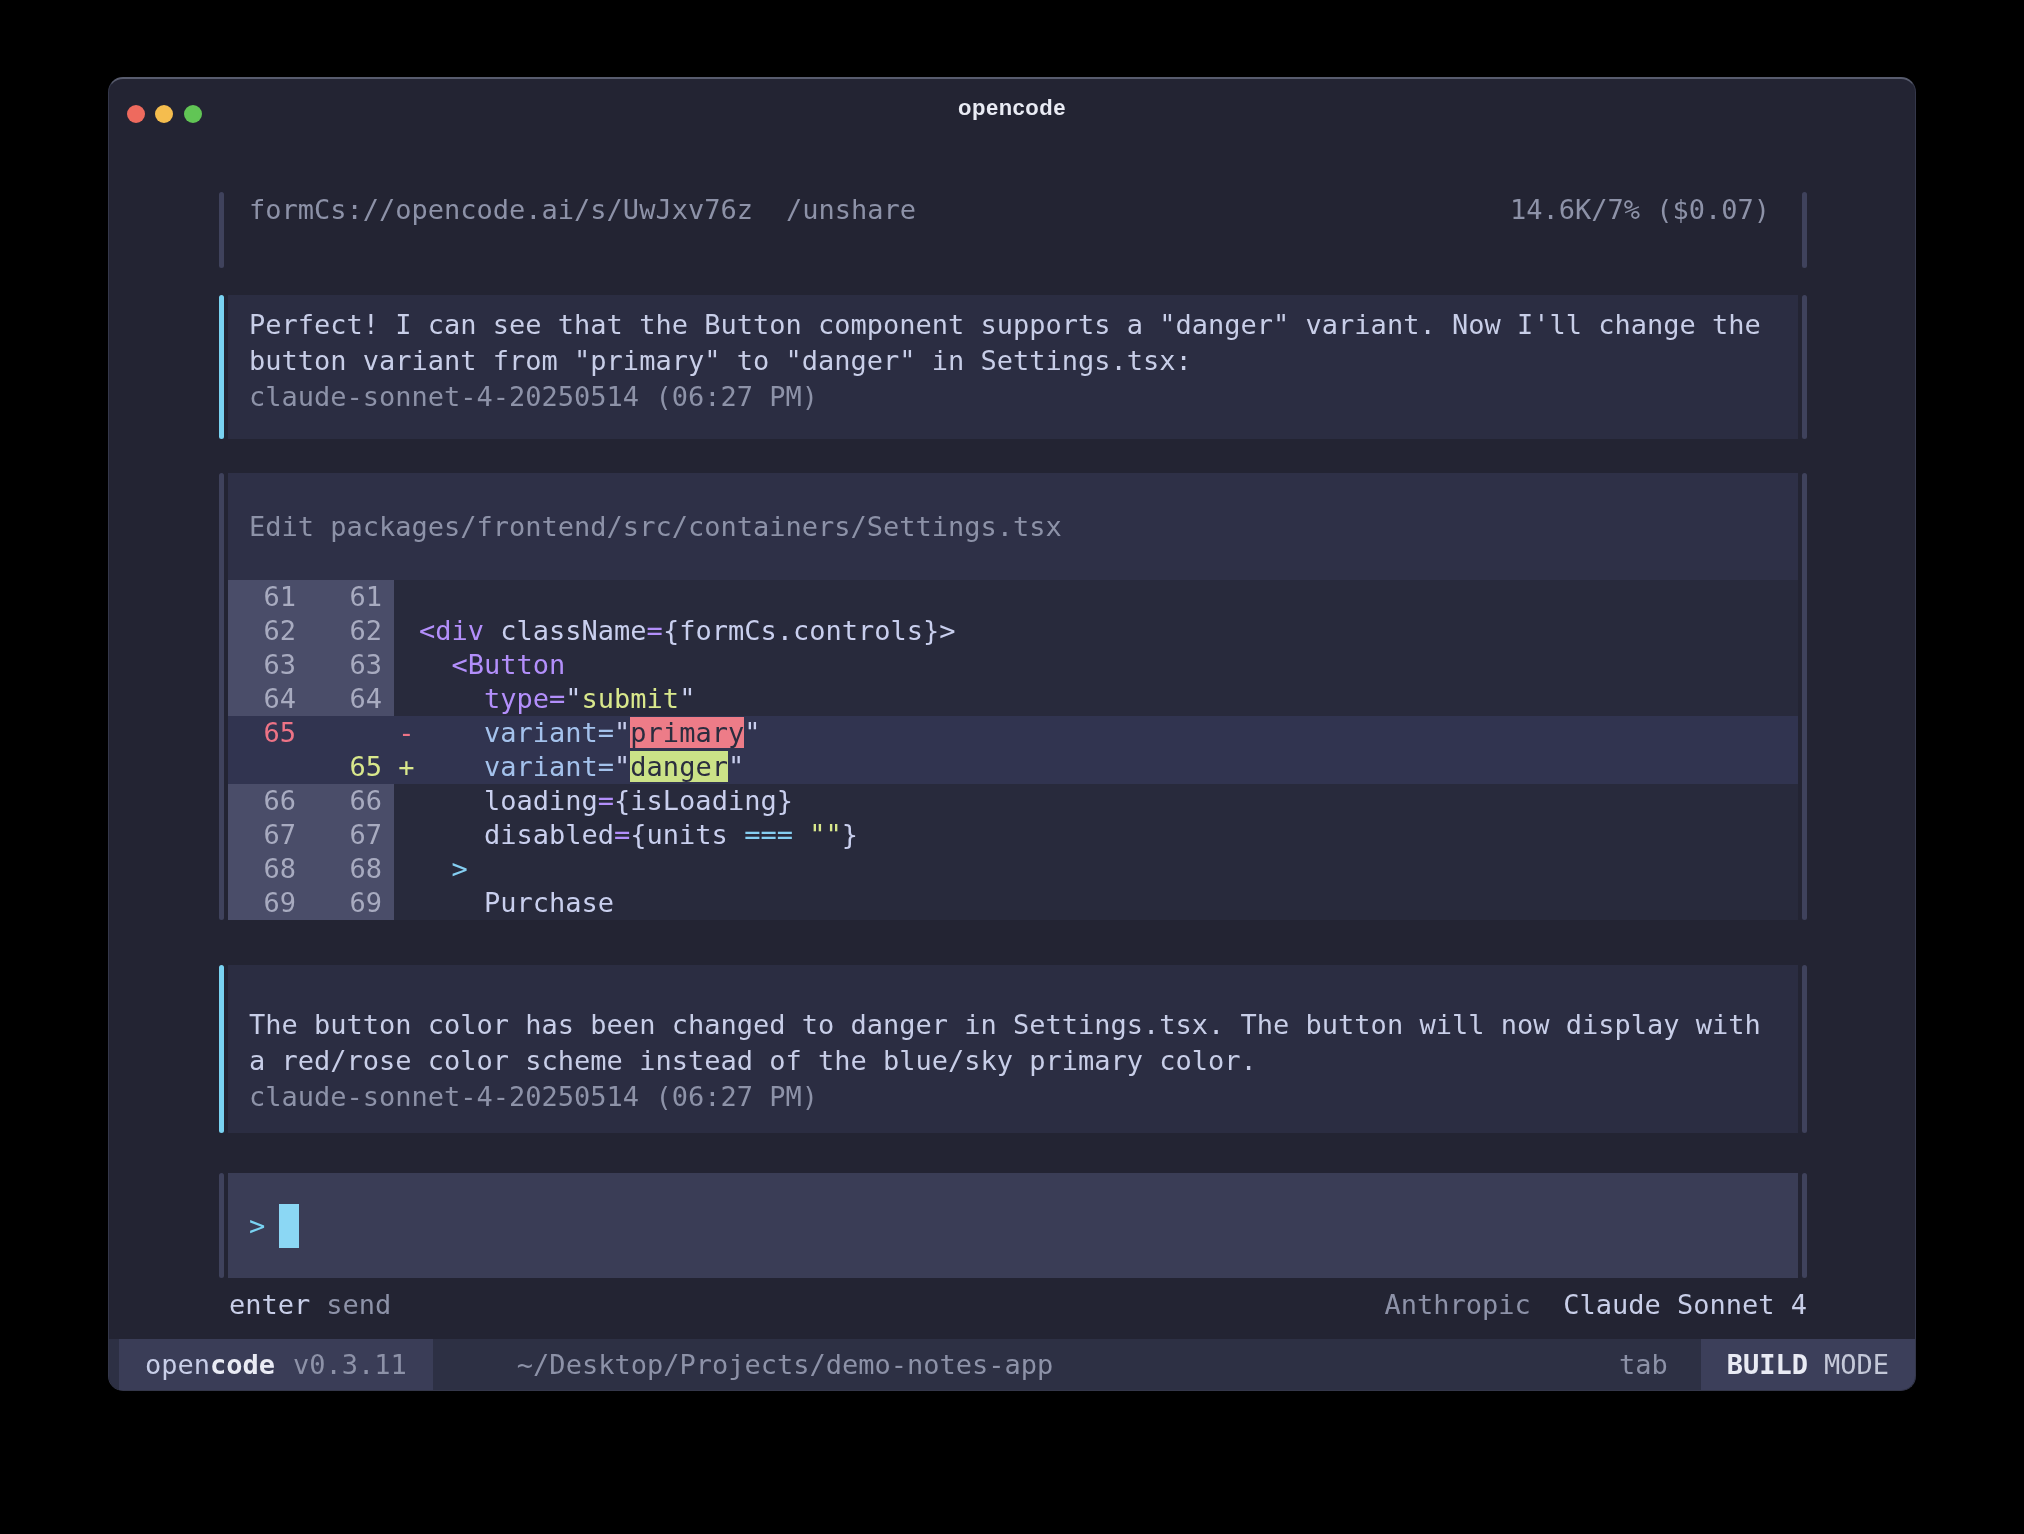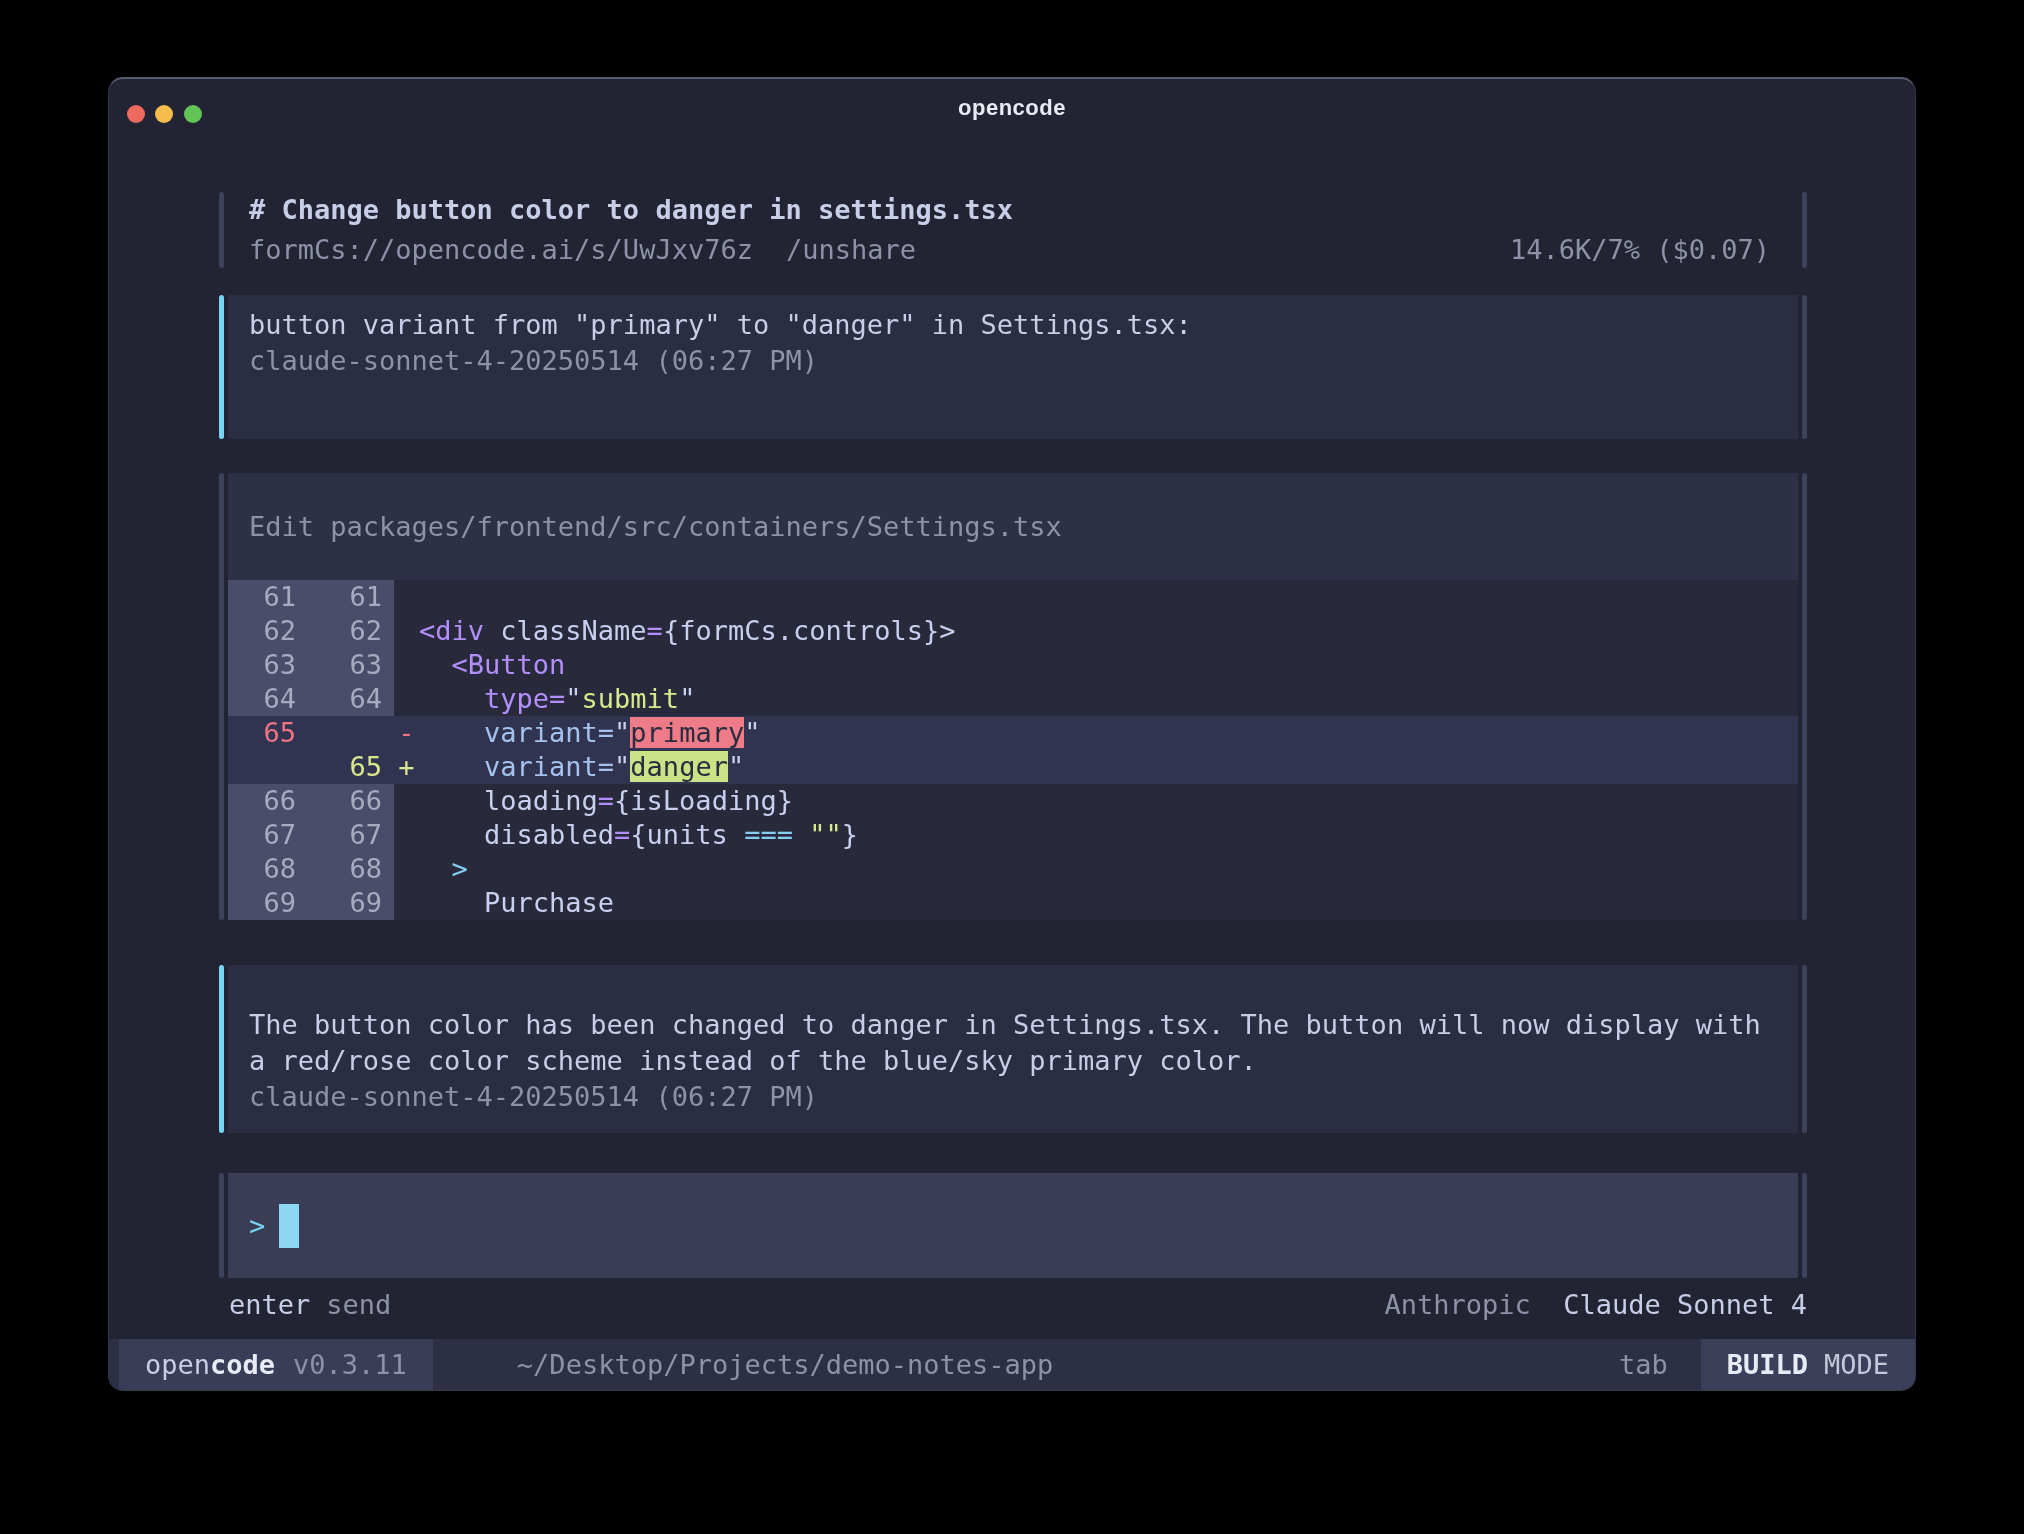--- a/index.html
+++ b/index.html
@@ -135,34 +135,32 @@
     <span class="dot red"></span>
     <span class="dot yellow"></span>
     <span class="dot green"></span>
     <span class="title">opencode</span>
   </div>
 
   <div class="block-row hdr-row">
     <div class="rail muted"></div>
     <div class="block-body hdr-body">
       <div class="hdr-line">
-        <span class="hdr-title"># Change button color to danger in settings.tsx</span>
-      </div>
-      <div class="hdr-line">
         <span class="hdr-url">formCs://opencode.ai/s/UwJxv76z</span>
         <span class="hdr-unshare">/unshare</span>
         <span class="hdr-stats">14.6K/7% ($0.07)</span>
       </div>
     </div>
     <div class="rail muted"></div>
   </div>
 
   <div class="block-row msg-row-1">
     <div class="rail cyan"></div>
     <div class="block-body msg-body">
+      <div class="msg-line">Perfect! I can see that the Button component supports a "danger" variant. Now I'll change the</div>
       <div class="msg-line">button variant from "primary" to "danger" in Settings.tsx:</div>
       <div class="msg-meta">claude-sonnet-4-20250514 (06:27 PM)</div>
     </div>
     <div class="rail muted"></div>
   </div>
 
   <div class="block-row card-row">
     <div class="rail muted"></div>
     <div class="block-body card-body">
       <div class="card-header">

